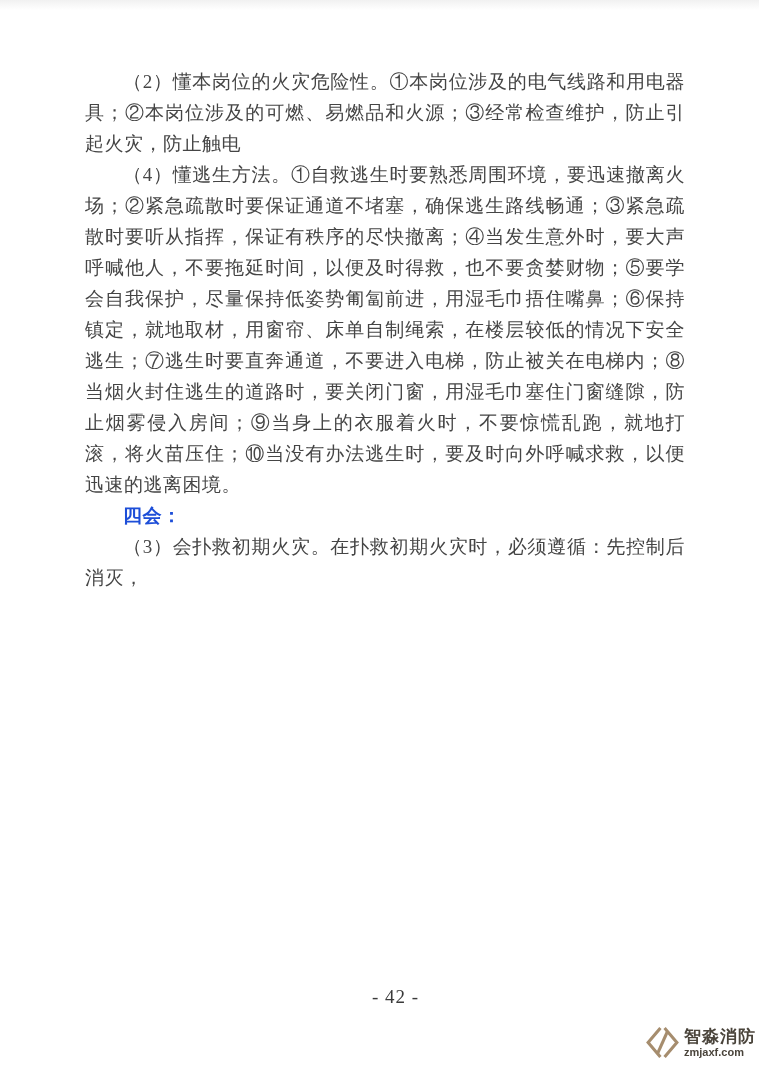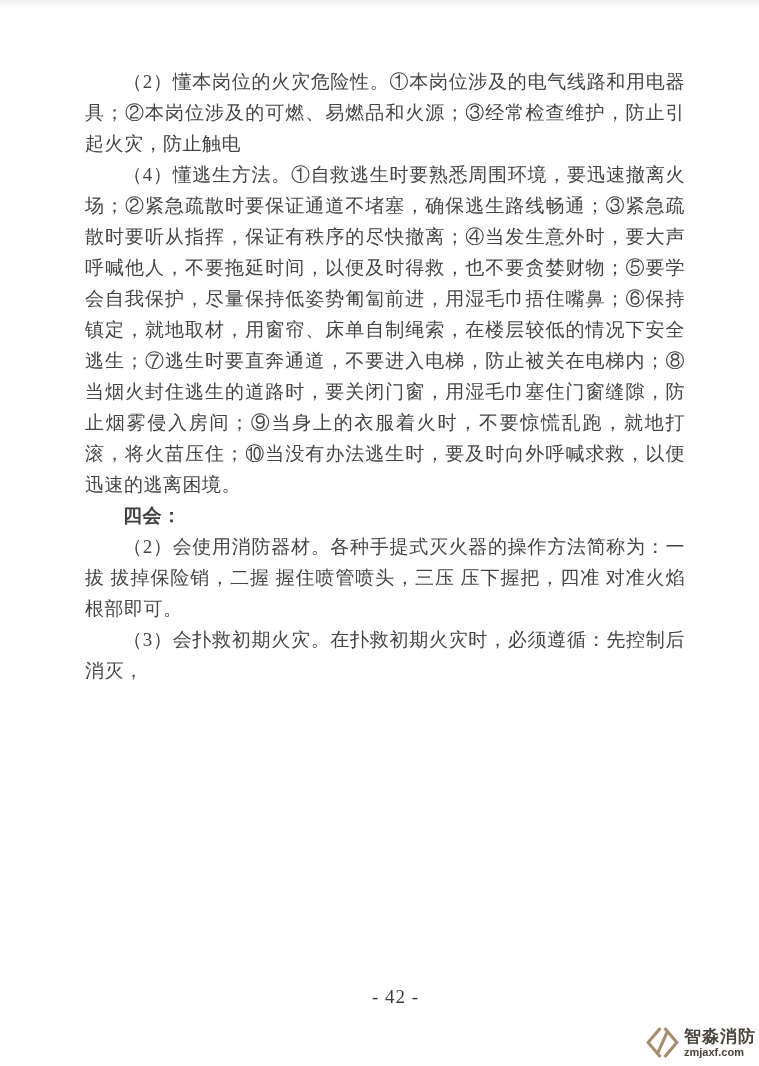--- a/index.html
+++ b/index.html
@@ -32,21 +32,21 @@
     margin: 0;
     font-size: 19px;
     line-height: 31px;
     letter-spacing: 0.5px;
     text-indent: 2em;
     text-align: justify;
     text-justify: inter-ideograph;
   }
   .para.heading {
     font-weight: bold;
-    color: #404040;
+    color: #1d4ed8;
   }
   .footer {
     position: absolute;
     top: 986px;
     left: 0;
     width: 100%;
     text-align: center;
     font-size: 19px;
     color: #3a3a3a;
     letter-spacing: 1px;
@@ -88,21 +88,20 @@
 </head>
 <body>
 
 <div class="page">
   <div class="scan-edge"></div>
 
   <div class="content">
     <p class="para">（2）懂本岗位的火灾危险性。①本岗位涉及的电气线路和用电器具；②本岗位涉及的可燃、易燃品和火源；③经常检查维护，防止引起火灾，防止触电</p>
     <p class="para">（4）懂逃生方法。①自救逃生时要熟悉周围环境，要迅速撤离火场；②紧急疏散时要保证通道不堵塞，确保逃生路线畅通；③紧急疏散时要听从指挥，保证有秩序的尽快撤离；④当发生意外时，要大声呼喊他人，不要拖延时间，以便及时得救，也不要贪婪财物；⑤要学会自我保护，尽量保持低姿势匍匐前进，用湿毛巾捂住嘴鼻；⑥保持镇定，就地取材，用窗帘、床单自制绳索，在楼层较低的情况下安全逃生；⑦逃生时要直奔通道，不要进入电梯，防止被关在电梯内；⑧当烟火封住逃生的道路时，要关闭门窗，用湿毛巾塞住门窗缝隙，防止烟雾侵入房间；⑨当身上的衣服着火时，不要惊慌乱跑，就地打滚，将火苗压住；⑩当没有办法逃生时，要及时向外呼喊求救，以便迅速的逃离困境。</p>
     <p class="para heading">四会：</p>
-    <p class="para">（2）会使用消防器材。各种手提式灭火器的操作方法简称为：一拔 拔掉保险销，二握 握住喷管喷头，三压 压下握把，四准 对准火焰根部即可。</p>
     <p class="para">（3）会扑救初期火灾。在扑救初期火灾时，必须遵循：先控制后消灭，</p>
   </div>
 
   <div class="footer">- 42 -</div>
 
   <div class="watermark">
     <span class="wm-logo">
       <svg viewBox="0 0 36 36" width="37" height="37" fill="none" stroke="#a68d6e" stroke-width="3" stroke-linecap="square" stroke-linejoin="miter">
         <path d="M15 5 L4 18 L15 31"></path>
         <path d="M21 5 L32 18 L21 31"></path>

